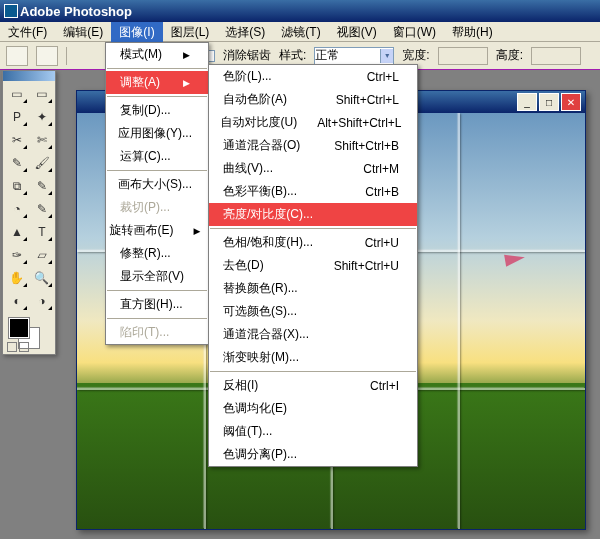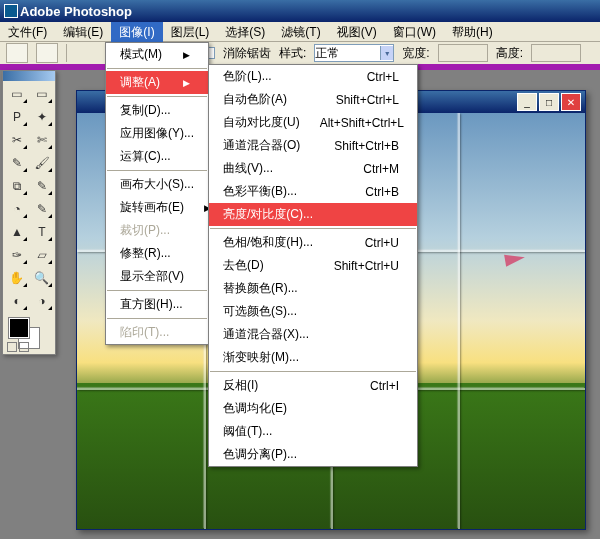--- a/index.html
+++ b/index.html
@@ -6,21 +6,21 @@
 body { width: 600px; height: 539px; background: #c0c0c0; overflow: hidden; position: relative; font-size: 12px; }
 
 .titlebar { height: 22px; background: linear-gradient(to bottom, #3a6ea5, #0a246a); color: #fff; display: flex; align-items: center; padding: 0 4px; gap: 2px; }
 .titlebar .icon { width: 14px; height: 14px; background: #0a5a90; border: 1px solid #fff; }
 .titlebar .title { font-weight: bold; font-size: 13px; }
 
 .menubar { height: 20px; background: #ece9d8; display: flex; align-items: flex-start; border-bottom: 1px solid #aca899; }
 .menubar .mitem { padding: 2px 8px; cursor: default; }
 .menubar .mitem.active { background: #316ac5; color: #fff; }
 
-.options { height: 28px; background: #ece9d8; border-bottom: 6px solid #a21caf; display: flex; align-items: center; padding: 0 6px; gap: 8px; }
+.options { height: 28px; background: #ece9d8; border-bottom: 1px solid #a21caf; display: flex; align-items: center; padding: 0 6px; gap: 8px; }
 .ob { width: 22px; height: 20px; border: 1px solid #aca899; background: #f5f4ea; }
 .ob.sep { width: 1px; background: #aca899; border: none; height: 18px; }
 .cb { width: 12px; height: 12px; border: 1px solid #7f9db9; background: #fff; }
 .select { width: 80px; height: 18px; border: 1px solid #7f9db9; background: #fff; display: flex; align-items: center; justify-content: space-between; padding: 0 0; }
 .select .arr { width: 13px; height: 14px; background: #c6d3f7; border-left: 1px solid #7f9db9; display: flex; align-items: center; justify-content: center; font-size: 8px; color: #4a6a9a; }
 .numin { width: 50px; height: 18px; border: 1px solid #aca899; background: #ece9d8; }
 
 .workspace { position: absolute; top: 70px; left: 0; right: 0; bottom: 0; background: #808080; }
 
 .toolbox { position: absolute; top: 0; left: 2px; width: 54px; background: #ece9d8; border: 1px solid #808080; box-shadow: 2px 2px 4px rgba(0,0,0,0.3); }
@@ -40,21 +40,21 @@
 .winbtn.close { background: #e04040; color: #fff; }
 .docimg { position: relative; width: 100%; height: calc(100% - 22px); background: linear-gradient(to bottom, #6b98c0 0%, #b5d0de 30%, #f0e8c0 50%, #f8e080 60%, #387018 70%, #2a5810 100%); overflow: hidden; }
 .grass { position: absolute; bottom: 0; left: 0; right: 0; height: 35%; background: linear-gradient(to bottom, #3a7818, #285010); }
 .puzzle { position: absolute; inset: 0; }
 .pline { position: absolute; background: rgba(255,255,255,0.5); box-shadow: 1px 1px 2px rgba(0,0,0,0.4), -1px -1px 1px rgba(255,255,255,0.3); }
 .pline.h { left: 0; right: 0; height: 2px; }
 .pline.v { top: 0; bottom: 0; width: 2px; }
 .plane { position: absolute; top: 140px; right: 60px; width: 0; height: 0; border-left: 20px solid #d06080; border-top: 6px solid transparent; border-bottom: 6px solid transparent; transform: rotate(-10deg); }
 
 .menu { position: absolute; background: #fff; border: 1px solid #808080; box-shadow: 2px 2px 4px rgba(0,0,0,0.4); font-size: 12px; z-index: 100; }
-.menu .row { display: flex; align-items: center; padding: 3px 18px 3px 14px; white-space: nowrap; min-height: 18px; cursor: default; }
+.menu .row { display: flex; align-items: center; padding: 3px 18px 3px 14px; white-space: nowrap; min-height: 18px; cursor: default; justify-content: center; }
 .menu .row.dis { color: #aca899; }
 .menu .row .lbl { flex: 1; }
 .menu .row .sc { margin-left: 20px; }
 .menu .row .sub { margin-left: 20px; font-size: 9px; }
 .menu .row.hl { background: #ef4444; color: #fff; }
 .menu hr { border: none; border-top: 1px solid #aca899; margin: 2px 1px; }
 
 .menu1 { top: 42px; left: 105px; width: 104px; }
 .menu2 { top: 64px; left: 208px; width: 210px; }
 </style>
@@ -170,27 +170,27 @@
     <div class="row">
       <span class="lbl">应用图像(Y)...</span>
     </div>
     <div class="row">
       <span class="lbl">运算(C)...</span>
     </div>
     <hr>
     <div class="row">
       <span class="lbl">画布大小(S)...</span>
     </div>
+    <div class="row dis">
+      <span class="lbl">裁切(P)...</span>
+    </div>
     <div class="row">
       <span class="lbl">旋转画布(E)</span>
       <span class="sub">▶</span>
     </div>
-    <div class="row dis">
-      <span class="lbl">裁切(P)...</span>
-    </div>
     <div class="row">
       <span class="lbl">修整(R)...</span>
     </div>
     <div class="row">
       <span class="lbl">显示全部(V)</span>
     </div>
     <hr>
     <div class="row">
       <span class="lbl">直方图(H)...</span>
     </div>

